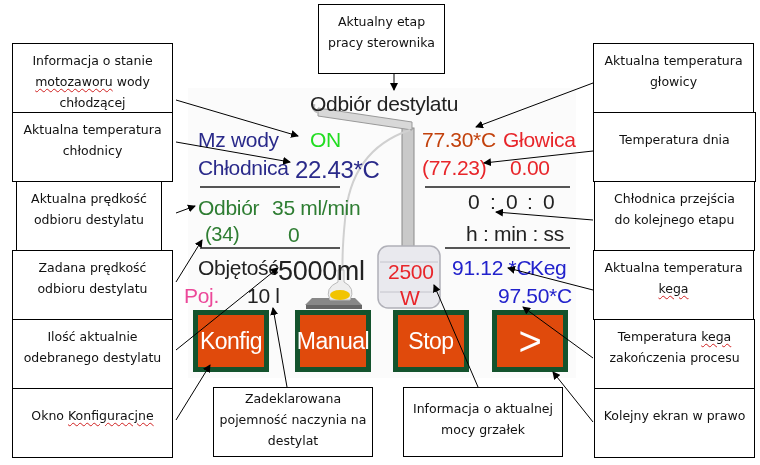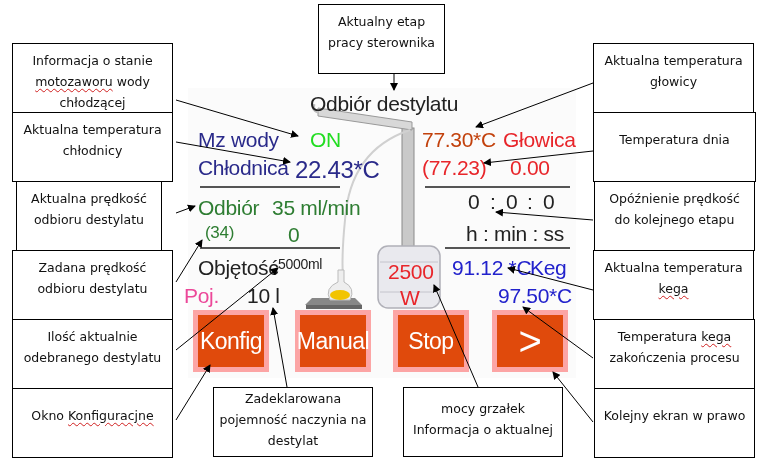--- a/index.html
+++ b/index.html
@@ -6,21 +6,21 @@
   body { width:760px; height:465px; position:relative; background:#ffffff; overflow:hidden;
          font-family:"Liberation Sans", sans-serif; }
   .screen { position:absolute; left:188px; top:88px; width:388px; height:290px; background:#fbfbfb; }
   .box { position:absolute; border:1px solid #000; background:#fff; box-sizing:border-box;
          font-family:"DejaVu Sans", sans-serif; font-size:12.5px; color:#111; text-align:center;
          line-height:21px; padding-top:6px; }
   .box span { display:block; }
   .sq { text-decoration: underline wavy #d02020; text-decoration-thickness:1px; text-underline-offset:2px; }
   .t { position:absolute; font-family:"Liberation Sans", sans-serif; white-space:nowrap; letter-spacing:-0.3px; }
   .sep { position:absolute; height:2px; background:#555; }
-  .btn { position:absolute; top:310px; width:76px; height:62px; background:#fca5a5; box-sizing:border-box; padding:5px; cursor:pointer; }
+  .btn { position:absolute; top:310px; width:76px; height:62px; background:#14532d; box-sizing:border-box; padding:5px; cursor:pointer; }
   .btn .face { width:100%; height:100%; background:#e04a0c; color:#fff; display:flex; align-items:center; justify-content:center;
                font-family:"Liberation Sans", sans-serif; font-size:23px; letter-spacing:-0.5px; }
   svg.arrows { position:absolute; left:0; top:0; width:760px; height:465px; pointer-events:none; }
 </style>
 </head>
 <body>
 
 <div class="screen"></div>
 
 <svg class="arrows" viewBox="0 0 760 465">
@@ -48,27 +48,27 @@
 <div class="t" style="left:290px;top:128px;font-size:21px;color:#22dd22;margin-left:20px;">ON</div>
 
 <div class="t" style="left:198px;top:156px;font-size:21px;color:#2a2a8a;">Chłodnica</div>
 <div class="t" style="left:295px;top:156px;font-size:24px;color:#2a2a8a;">22.43*C</div>
 
 <div class="sep" style="left:200px;top:186px;width:140px;"></div>
 
 <div class="t" style="left:198px;top:196px;font-size:21px;color:#2e7d32;">Odbiór</div>
 <div class="t" style="left:272px;top:196px;font-size:21px;color:#2e7d32;">35 ml/min</div>
 
-<div class="t" style="left:205px;top:223px;font-size:17px;color:#2e7d32;">(34)</div>
+<div class="t" style="left:205px;top:223px;font-size:20px;color:#2e7d32;">(34)</div>
 <div class="t" style="left:288px;top:223px;font-size:21px;color:#2e7d32;">0</div>
 
 <div class="sep" style="left:200px;top:247px;width:140px;"></div>
 
 <div class="t" style="left:198px;top:256px;font-size:21px;color:#222;">Objętość</div>
-<div class="t" style="left:278px;top:256px;font-size:14px;color:#222;">5000ml</div>
+<div class="t" style="left:278px;top:256px;font-size:27px;color:#222;">5000ml</div>
 
 <div class="t" style="left:184px;top:284px;font-size:21px;color:#ec4899;">Poj.</div>
 <div class="t" style="left:247px;top:284px;font-size:21px;color:#222;">10 l</div>
 
 <div class="t" style="left:422px;top:128px;font-size:21px;color:#c2410c;">77.30*C</div>
 <div class="t" style="left:503px;top:128px;font-size:21px;color:#e8252a;">Głowica</div>
 
 <div class="t" style="left:422px;top:156px;font-size:21px;color:#e8252a;">(77.23)</div>
 <div class="t" style="left:510px;top:156px;font-size:21px;color:#e8252a;">0.00</div>
 
@@ -134,33 +134,33 @@
 <div class="box" style="left:12px;top:388px;width:161px;height:70px;padding-top:16px;">
   <span><b style="font-weight:normal">Okno</b> <u class="sq">Konfiguracjne</u></span>
 </div>
 
 <div class="box" style="left:213px;top:387px;width:160px;height:70px;padding-top:0;">
   <span>Zadeklarowana</span>
   <span>pojemność naczynia na</span>
   <span>destylat</span>
 </div>
 <div class="box" style="left:403px;top:387px;width:160px;height:70px;padding-top:10px;">
+  <span>Informacja o aktualnej</span>
   <span>mocy grzałek</span>
-  <span>Informacja o aktualnej</span>
 </div>
 
 <div class="box" style="left:593px;top:43px;width:161px;height:70px;">
   <span>Aktualna temperatura</span>
   <span>głowicy</span>
 </div>
 <div class="box" style="left:593px;top:112px;width:163px;height:70px;padding-top:16px;">
   <span>Temperatura dnia</span>
 </div>
 <div class="box" style="left:594px;top:181px;width:161px;height:70px;">
-  <span>Opóźnienie prędkość</span>
+  <span>Chłodnica przejścia</span>
   <span>do kolejnego etapu</span>
 </div>
 <div class="box" style="left:593px;top:250px;width:161px;height:70px;">
   <span>Aktualna temperatura</span>
   <span><u class="sq">kega</u></span>
 </div>
 <div class="box" style="left:594px;top:319px;width:161px;height:70px;">
   <span><b style="font-weight:normal">Temperatura</b> <u class="sq">kega</u></span>
   <span>zakończenia procesu</span>
 </div>

